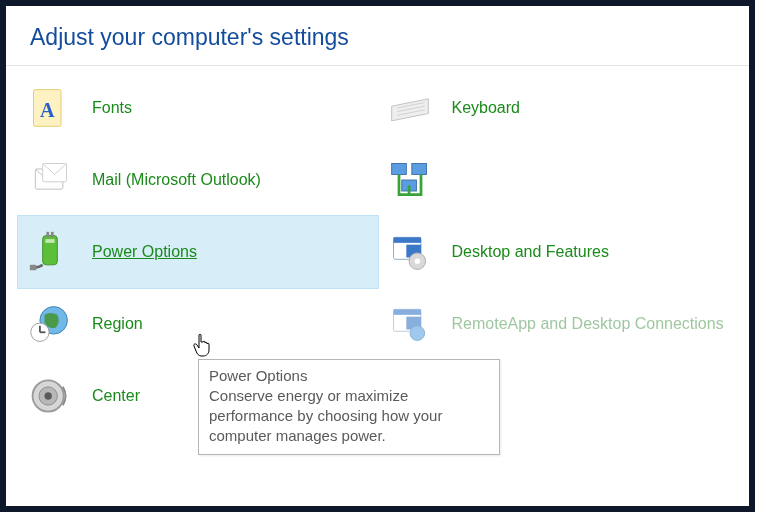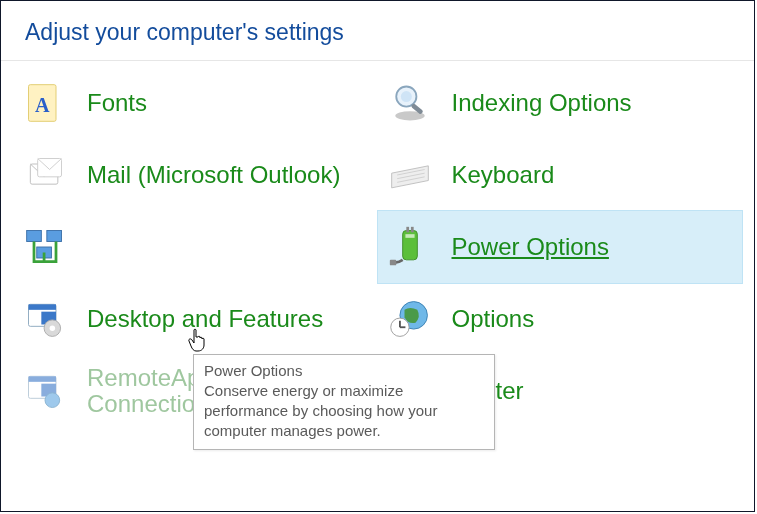--- a/index.html
+++ b/index.html
@@ -8,21 +8,21 @@
     width: 757px;
     height: 514px;
     font-family: "Segoe UI", Tahoma, sans-serif;
     background: #fff;
     color: #222;
     overflow: hidden;
   }
   .panel {
     width: 755px;
     height: 512px;
-    border: 1px solid #0f172a;
+    border: 6px solid #0f172a;
     box-sizing: border-box;
     position: relative;
   }
   .header {
     padding: 18px 24px 14px 24px;
     font-size: 23px;
     color: #134c9c;
     border-bottom: 1px solid #e6e6e6;
   }
   .grid {
@@ -43,21 +43,21 @@
     width: 48px;
     height: 48px;
     flex: 0 0 48px;
     display: flex;
     align-items: center;
     justify-content: center;
     margin-right: 18px;
   }
   .item .label {
     color: #1a8a1a;
-    font-size: 24px;
+    font-size: 16px;
     line-height: 26px;
   }
   .item.hover {
     background: #d7eef9;
     outline: 1px solid #bfe3f5;
   }
   .item.hover .label {
     text-decoration: underline;
   }
   .tooltip {
@@ -100,54 +100,43 @@
     <div class="item">
       <span class="icon">
         <svg viewBox="0 0 48 48" width="44" height="44">
           <rect x="6" y="4" width="30" height="40" rx="2" fill="#fff2c2" stroke="#e0c96a"></rect>
           <text x="21" y="34" text-anchor="middle" font-size="22" font-family="serif" fill="#2a5fc9" font-weight="bold">A</text>
         </svg>
       </span>
       <span class="label">Fonts</span>
     </div>
 
-    <div class="item">
-      <span class="icon">
-        <svg viewBox="0 0 48 48" width="44" height="44">
-          <ellipse cx="24" cy="38" rx="16" ry="5" fill="#c9c9c9"></ellipse>
-          <circle cx="20" cy="17" r="11" fill="#e8f2fb" stroke="#8aa6bd" stroke-width="2"></circle>
-          <circle cx="20" cy="17" r="6" fill="#cfe4f6"></circle>
-          <rect x="28" y="24" width="14" height="5" rx="2" transform="rotate(40 28 24)" fill="#7f8b96"></rect>
-        </svg>
-      </span>
-      <span class="label">Indexing Options</span>
+
+    <div class="item">
+      <span class="icon">
+        <svg viewBox="0 0 48 48" width="44" height="44">
+          <polygon points="4,22 44,14 44,30 4,38" fill="#eeeeee" stroke="#bdbdbd"></polygon>
+          <line x1="10" y1="24" x2="40" y2="18" stroke="#cfcfcf"></line>
+          <line x1="10" y1="28" x2="40" y2="22" stroke="#cfcfcf"></line>
+          <line x1="10" y1="32" x2="40" y2="26" stroke="#cfcfcf"></line>
+        </svg>
+      </span>
+      <span class="label">Keyboard</span>
     </div>
 
     <div class="item">
       <span class="icon">
         <svg viewBox="0 0 48 48" width="44" height="44">
           <rect x="8" y="12" width="30" height="22" rx="2" fill="#fff" stroke="#bbb"></rect>
           <polyline points="8,12 23,26 38,12" fill="none" stroke="#bbb"></polyline>
           <rect x="16" y="6" width="26" height="20" rx="2" fill="#fff" stroke="#ccc"></rect>
           <polyline points="16,6 29,18 42,6" fill="none" stroke="#ccc"></polyline>
         </svg>
       </span>
       <span class="label">Mail (Microsoft Outlook)</span>
-    </div>
-
-    <div class="item">
-      <span class="icon">
-        <svg viewBox="0 0 48 48" width="44" height="44">
-          <polygon points="4,22 44,14 44,30 4,38" fill="#eeeeee" stroke="#bdbdbd"></polygon>
-          <line x1="10" y1="24" x2="40" y2="18" stroke="#cfcfcf"></line>
-          <line x1="10" y1="28" x2="40" y2="22" stroke="#cfcfcf"></line>
-          <line x1="10" y1="32" x2="40" y2="26" stroke="#cfcfcf"></line>
-        </svg>
-      </span>
-      <span class="label">Keyboard</span>
     </div>
 
     <div class="item">
       <span class="icon">
         <svg viewBox="0 0 48 48" width="44" height="44">
           <rect x="4" y="6" width="16" height="12" fill="#5a9de0" stroke="#3a6fa8"></rect>
           <rect x="26" y="6" width="16" height="12" fill="#5a9de0" stroke="#3a6fa8"></rect>
           <rect x="15" y="24" width="16" height="12" fill="#5a9de0" stroke="#3a6fa8"></rect>
           <path d="M12 18 L12 40 L36 40 L36 18 M23 30 L23 40" stroke="#3aa23a" stroke-width="3" fill="none"></path>
         </svg>
@@ -185,21 +174,21 @@
     <div class="item">
       <span class="icon">
         <svg viewBox="0 0 48 48" width="44" height="44">
           <circle cx="28" cy="20" r="15" fill="#6fb8e8" stroke="#3a7fb0"></circle>
           <path d="M18 14 Q 24 10 32 14 Q 36 22 30 28 Q 22 30 18 22 Z" fill="#4a9a4a"></path>
           <circle cx="13" cy="33" r="10" fill="#fff" stroke="#999"></circle>
           <line x1="13" y1="33" x2="13" y2="26" stroke="#555" stroke-width="2"></line>
           <line x1="13" y1="33" x2="19" y2="33" stroke="#555" stroke-width="2"></line>
         </svg>
       </span>
-      <span class="label">Options</span>
+      <span class="label">Region</span>
     </div>
 
     <div class="item muted">
       <span class="icon">
         <svg viewBox="0 0 48 48" width="44" height="44" opacity="0.6">
           <rect x="6" y="8" width="30" height="24" rx="2" fill="#fff" stroke="#8aa6bd"></rect>
           <rect x="6" y="8" width="30" height="6" fill="#3b78c8"></rect>
           <rect x="20" y="16" width="16" height="14" fill="#3b78c8"></rect>
           <circle cx="32" cy="34" r="8" fill="#5fa6e0" stroke="#3a7fb0"></circle>
         </svg>

